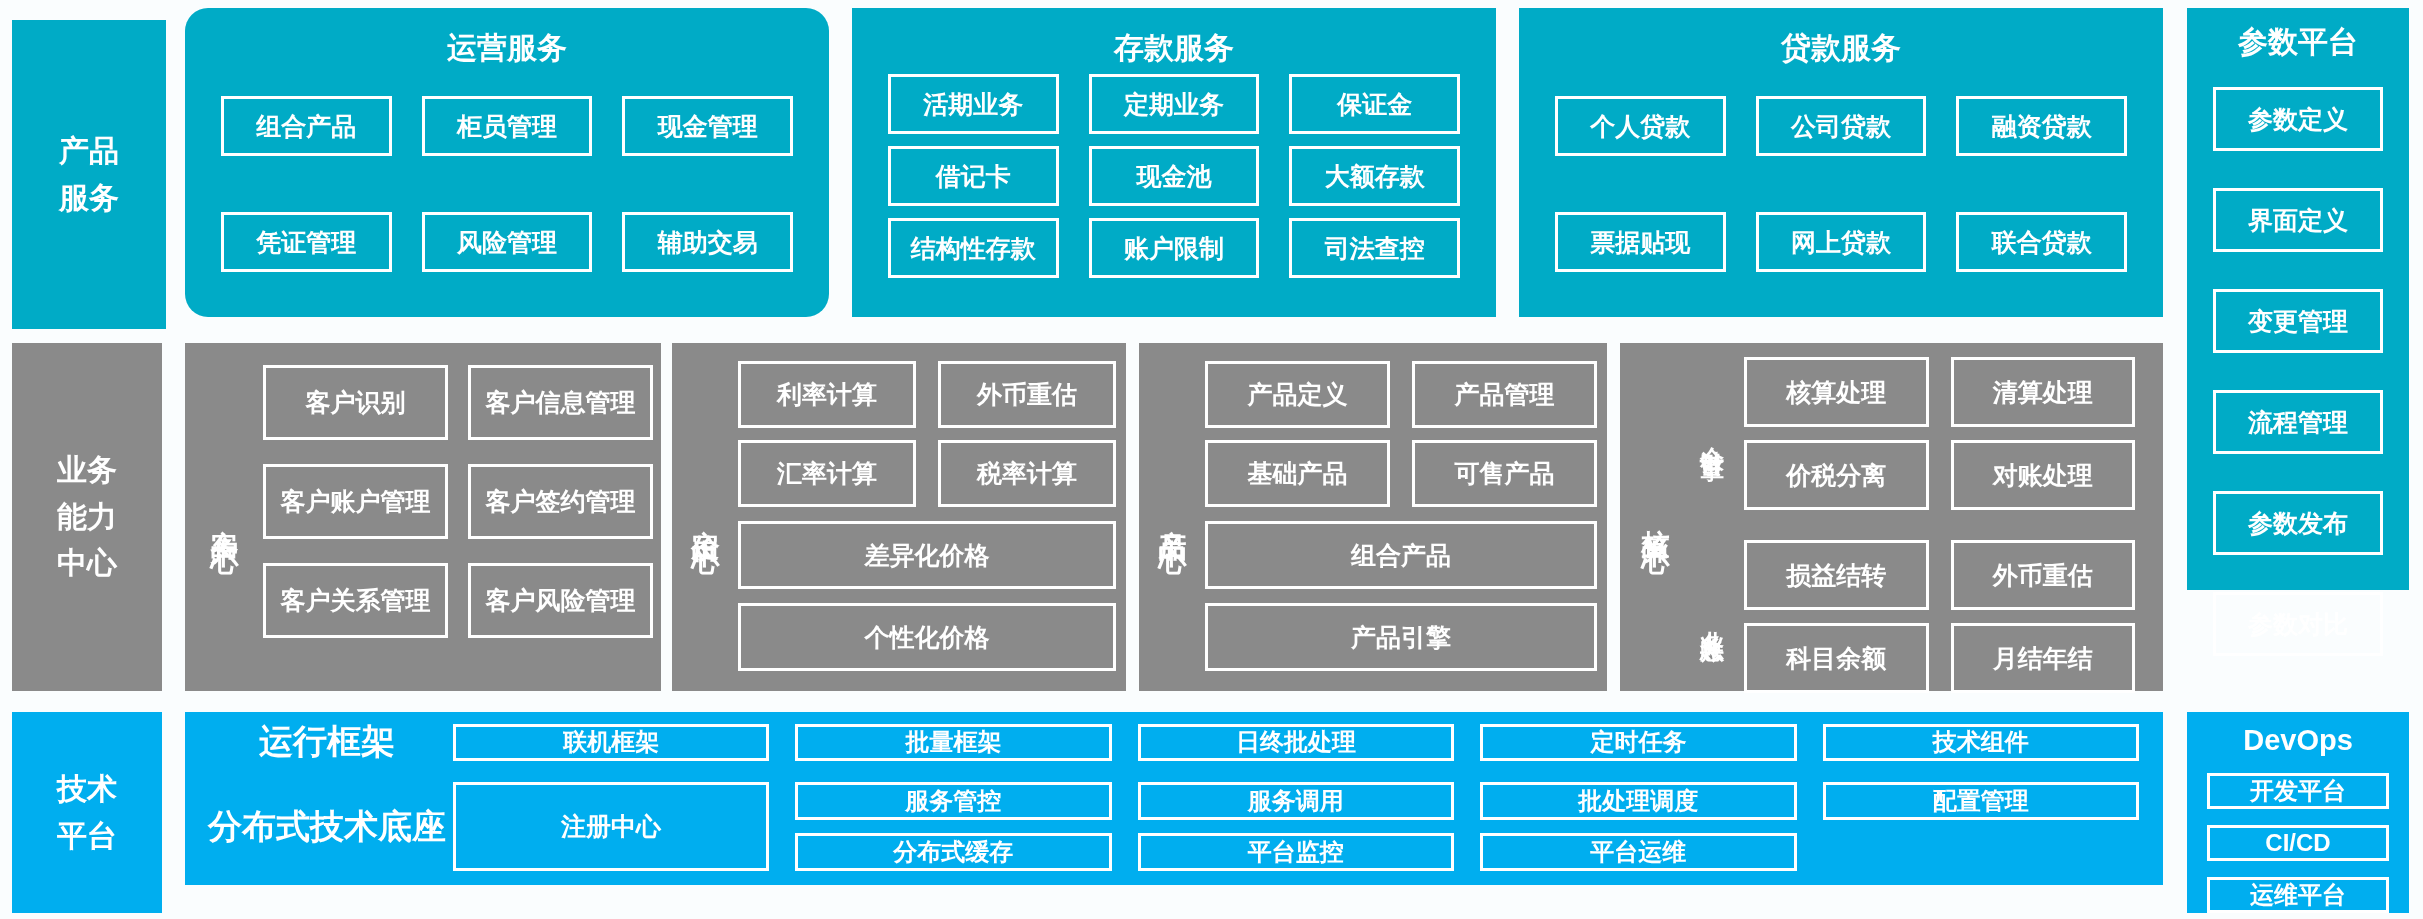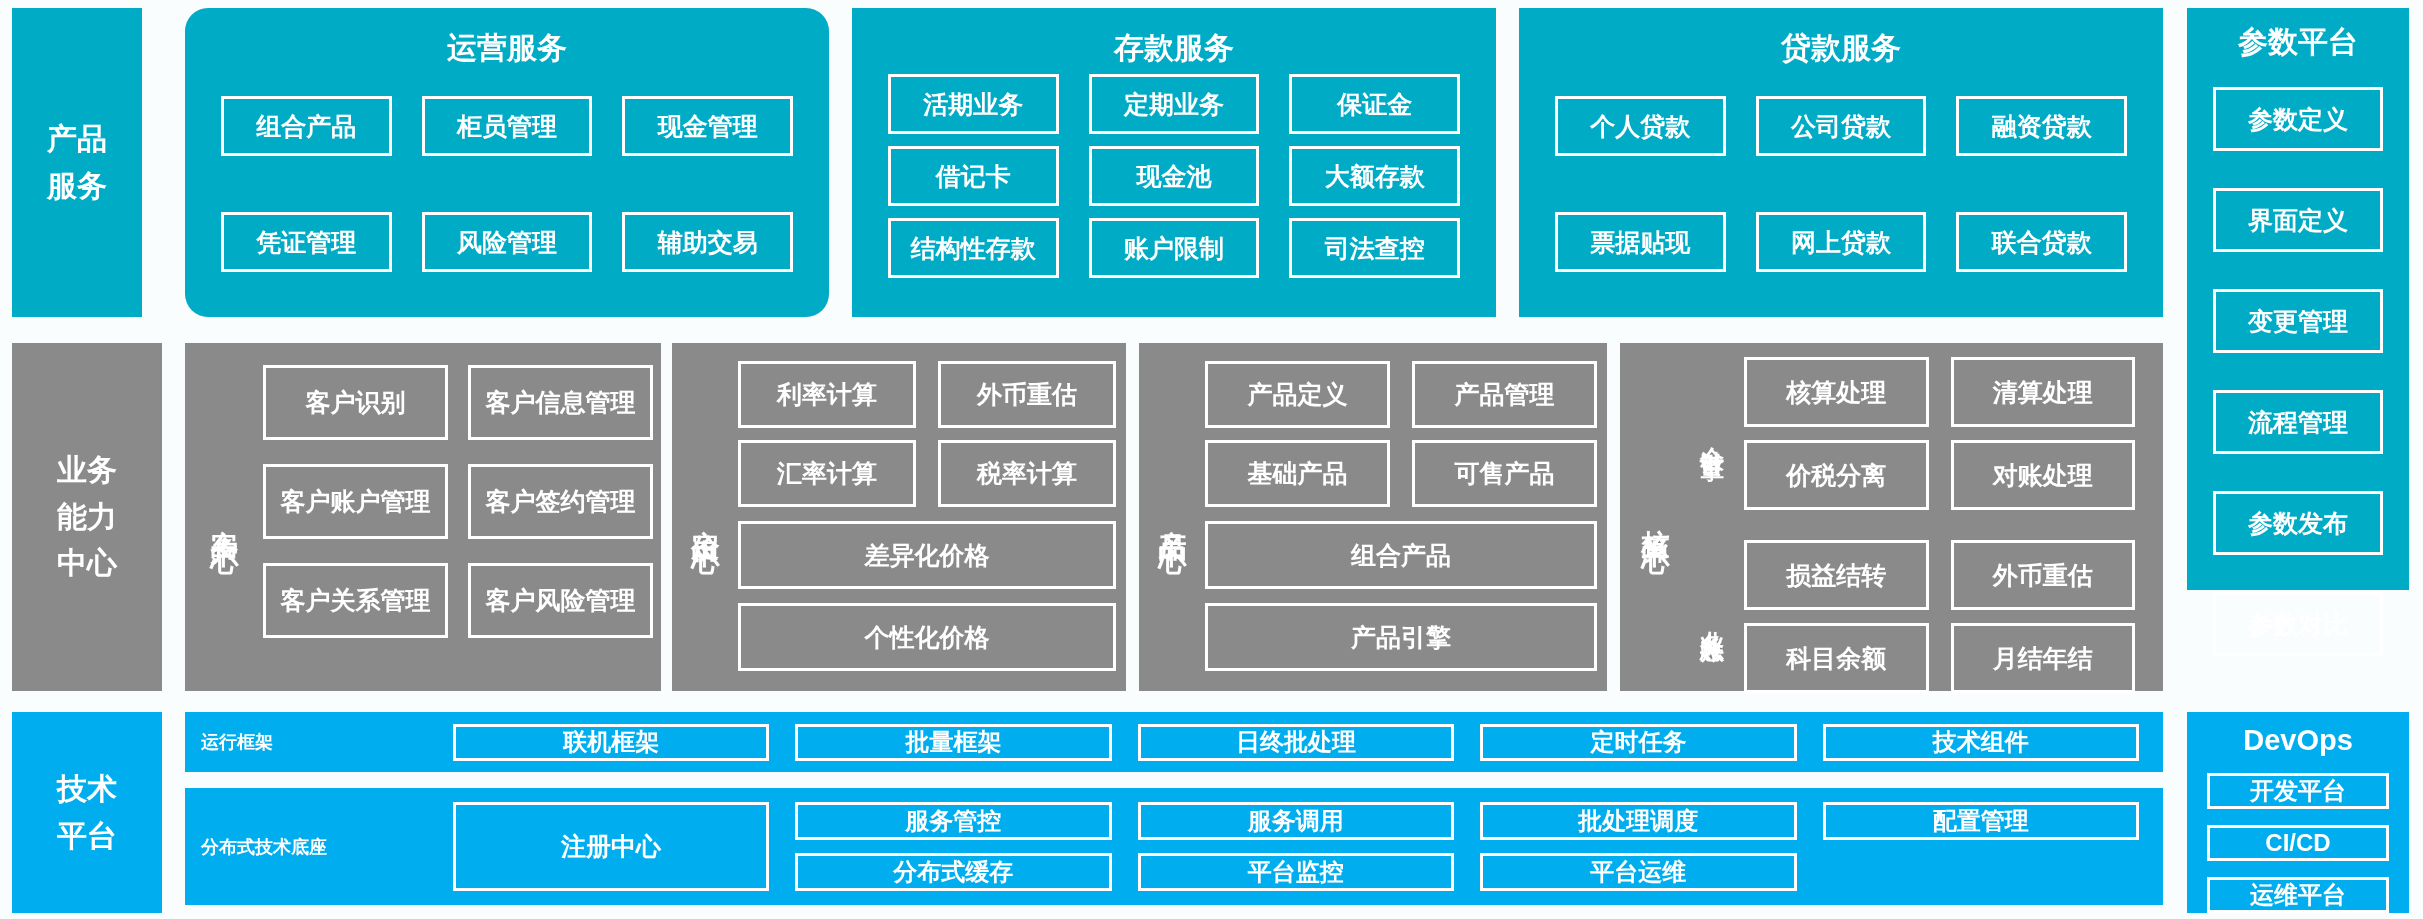--- a/index.html
+++ b/index.html
@@ -50,43 +50,43 @@
   .wide-box{height:68px;}
 
   .acct-content{flex:1;display:flex;flex-direction:column;gap:30px;padding:14px 28px 0 0;}
   .acct-group{display:flex;gap:10px;}
   .acct-zone{width:44px;display:flex;align-items:center;justify-content:center;}
   .acct-grid{flex:1;display:grid;grid-template-columns:repeat(2,1fr);grid-template-rows:repeat(2,70px);
              column-gap:22px;row-gap:13px;}
 
   
   .band{display:flex;align-items:center;}
-  .band-label{width:268px;box-sizing:border-box;padding-left:16px;font-size:18px;font-weight:bold;
-              white-space:nowrap;}
+  .band-label{width:268px;box-sizing:border-box;padding-left:16px;font-size:34px;font-weight:bold;
+              white-space:nowrap;text-align:center;}
   .band-grid{flex:1;display:grid;grid-template-columns:repeat(5,1fr);column-gap:26px;margin-right:24px;}
   .band-grid .box{height:37px;font-size:24px;}
   .dist-content{flex:1;display:flex;gap:26px;margin-right:24px;height:89px;align-items:stretch;}
   .tall-box{width:316px;}
   .dist-grid{flex:1;display:grid;grid-template-columns:repeat(4,1fr);grid-template-rows:38px 38px;
              column-gap:26px;row-gap:13px;}
   .dist-grid .box{font-size:24px;}
 
   
   .devops{display:flex;flex-direction:column;}
   .devops-title{padding-top:12px;height:36px;display:flex;align-items:center;justify-content:center;
                 font-size:29px;font-weight:bold;}
   .devops-list{display:flex;flex-direction:column;gap:16px;padding:16px 20px 0;}
   .devops-list .box{height:36px;font-size:24px;}
 </style>
 </head>
 <body>
 
 <div class="canvas">
 
-  <div class="panel teal rail" style="left:12px;top:8px;width:130px;height:309px;">
+  <div class="panel teal rail" style="left:12px;top:20px;width:154px;height:309px;">
     <div>
       <div>产品</div>
       <div>服务</div>
     </div>
   </div>
 
   <div class="panel teal svc" style="left:185px;top:8px;width:644px;height:309px;border-radius:23px;">
     <div class="svc-title">运营服务</div>
     <div class="grid-3x2">
       <div class="box">组合产品</div>
@@ -232,21 +232,21 @@
     <div class="band-label">运行框架</div>
     <div class="band-grid">
       <div class="box">联机框架</div>
       <div class="box">批量框架</div>
       <div class="box">日终批处理</div>
       <div class="box">定时任务</div>
       <div class="box">技术组件</div>
     </div>
   </div>
 
-  <div class="panel blue band" style="left:185px;top:788px;width:1978px;height:117px;">
+  <div class="panel blue band" style="left:185px;top:768px;width:1978px;height:117px;">
     <div class="band-label">分布式技术底座</div>
     <div class="dist-content">
       <div class="box tall-box">注册中心</div>
       <div class="dist-grid">
         <div class="box">服务管控</div>
         <div class="box">服务调用</div>
         <div class="box">批处理调度</div>
         <div class="box">配置管理</div>
         <div class="box">分布式缓存</div>
         <div class="box">平台监控</div>

